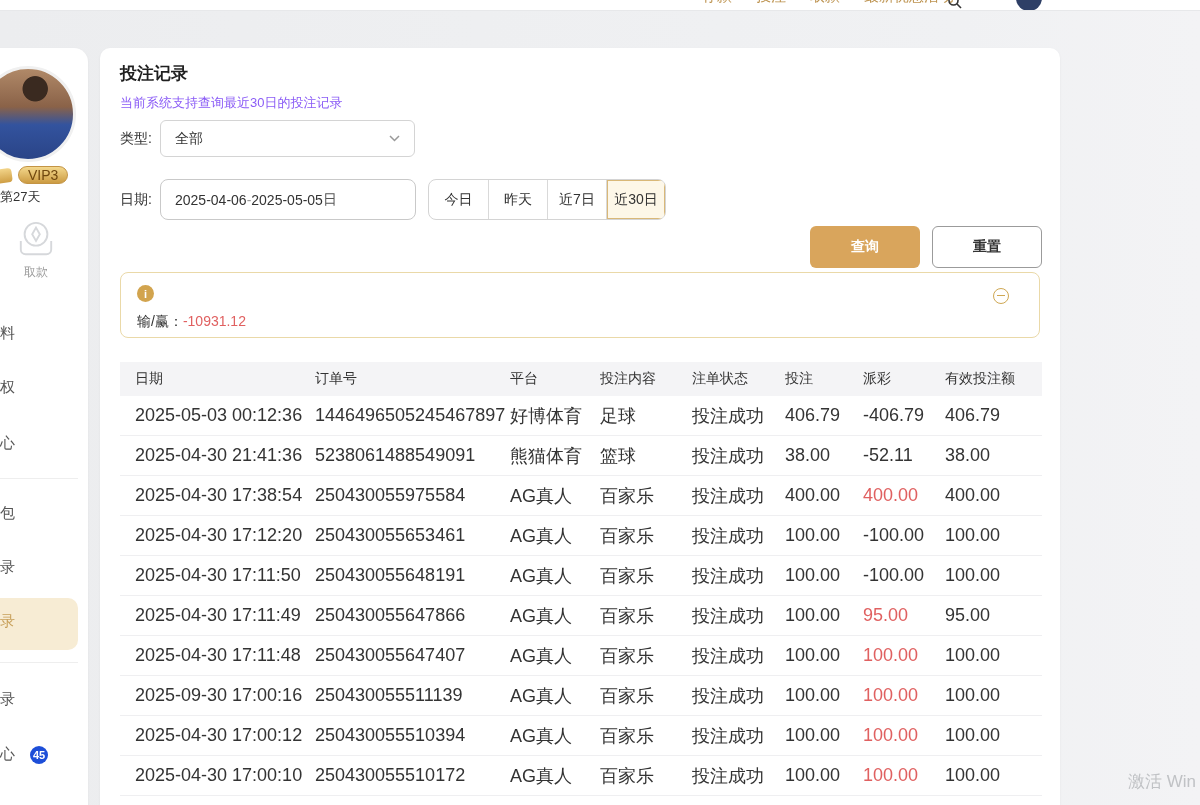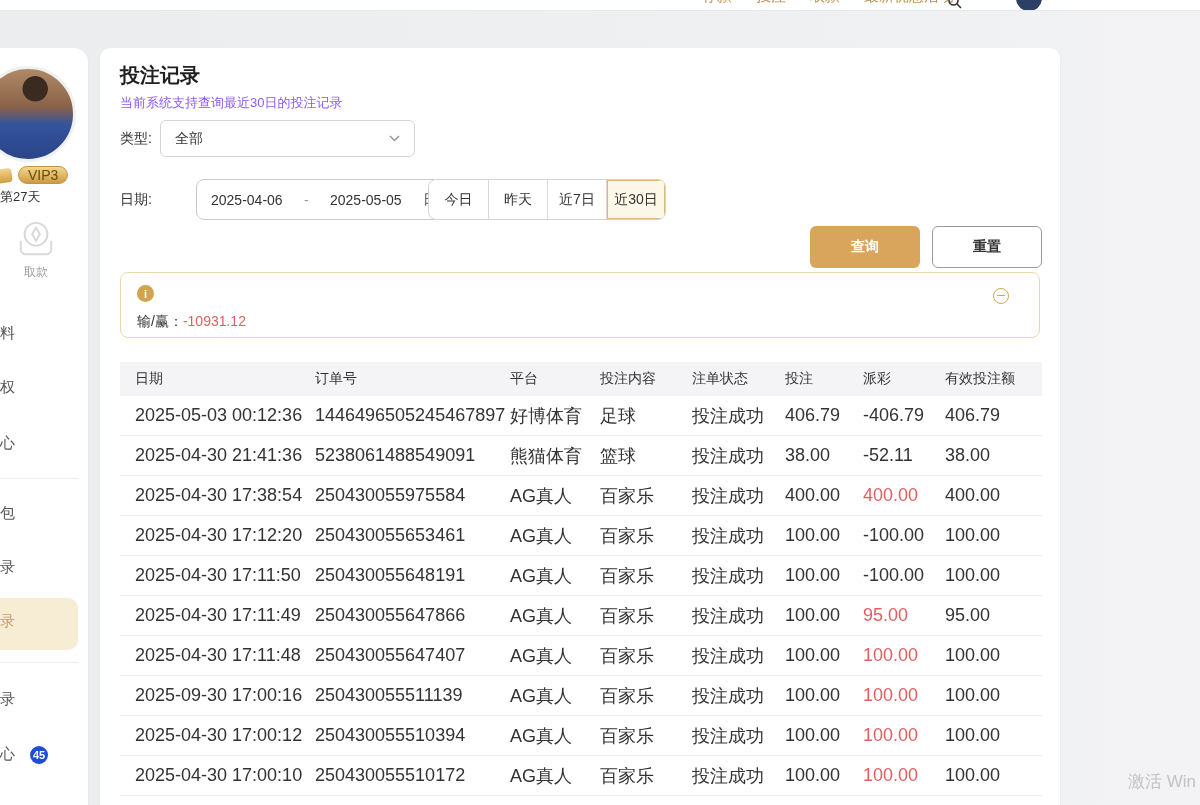--- a/index.html
+++ b/index.html
@@ -28,27 +28,27 @@
   .wd { position:absolute; left:10px; top:172px; width:52px; text-align:center; cursor:pointer; }
   .wd-label { font-size:12px; color:#9a9a9a; margin-top:2px; }
   .menu-item { position:absolute; left:0; font-size:15px; color:#555; cursor:pointer; z-index:2; }
   .menu-item.gold { color:#c8a05a; }
   .active-pill { position:absolute; left:-14px; top:550px; width:92px; height:52px; background:#f7ecd4; border-radius:10px; z-index:1; }
   .sdiv { position:absolute; left:0; width:78px; border-top:1px solid #eeeeee; }
   .badge { position:absolute; left:30px; top:698px; min-width:18px; height:18px; border-radius:9px; background:#1d4ed8; color:#fff;
     font-size:11px; font-weight:bold; display:flex; align-items:center; justify-content:center; padding:0 3px; z-index:2; }
   
   .card { position:absolute; left:100px; top:48px; width:960px; height:800px; background:#fff; border-radius:10px; box-shadow:0 1px 3px rgba(0,0,0,.05); }
-  .title { position:absolute; left:20px; top:14px; font-size:20px; font-weight:bold; color:#1f1f1f; }
+  .title { position:absolute; left:20px; top:14px; font-size:17px; font-weight:bold; color:#1f1f1f; }
   .subtitle { position:absolute; left:20px; top:46px; font-size:13px; color:#8b5cf6; }
   .field-label { position:absolute; left:20px; display:flex; align-items:center; font-size:14px; color:#333; }
   .select { position:absolute; left:60px; top:72px; width:255px; height:37px; border:1px solid #d4d4d4; border-radius:6px;
     display:flex; align-items:center; justify-content:space-between; padding:0 14px; font-size:14px; color:#333; background:#fff; cursor:pointer; }
   .date-input { position:absolute; left:60px; top:131px; width:256px; height:41px; border:1px solid #c9c9c9; border-radius:8px;
-    display:flex; align-items:center; justify-content:space-between; padding:0 14px; font-size:14px; color:#333; background:#fff; cursor:pointer;margin-left:36px; }
+    display:flex; align-items:center; padding:0 14px; font-size:14px; color:#333; background:#fff; cursor:pointer; }
   .date-sep { color:#999; }
   .cal-glyph { font-size:14px; color:#555; }
   .quick { position:absolute; left:328px; top:131px; height:41px; display:flex; border:1px solid #d4d4d4; border-radius:8px; overflow:hidden; background:#fff; }
   .seg { width:59px; display:flex; align-items:center; justify-content:center; font-size:14px; color:#333; border-left:1px solid #d9d9d9; cursor:pointer; }
   .seg:first-child { border-left:none; }
   .seg.active { background:#fdf7e8; box-shadow:inset 0 0 0 1px #d9b878; }
   .btn { position:absolute; top:130px; width:110px; height:42px; border-radius:6px; display:flex; align-items:center; justify-content:center;
     font-size:14px; font-weight:bold; cursor:pointer;margin-top:48px; }
   .btn-search { left:710px; background:#d9a55c; color:#fff; }
   .btn-reset { left:832px; background:#fff; border:1px solid #9b9b9b; color:#333; }

